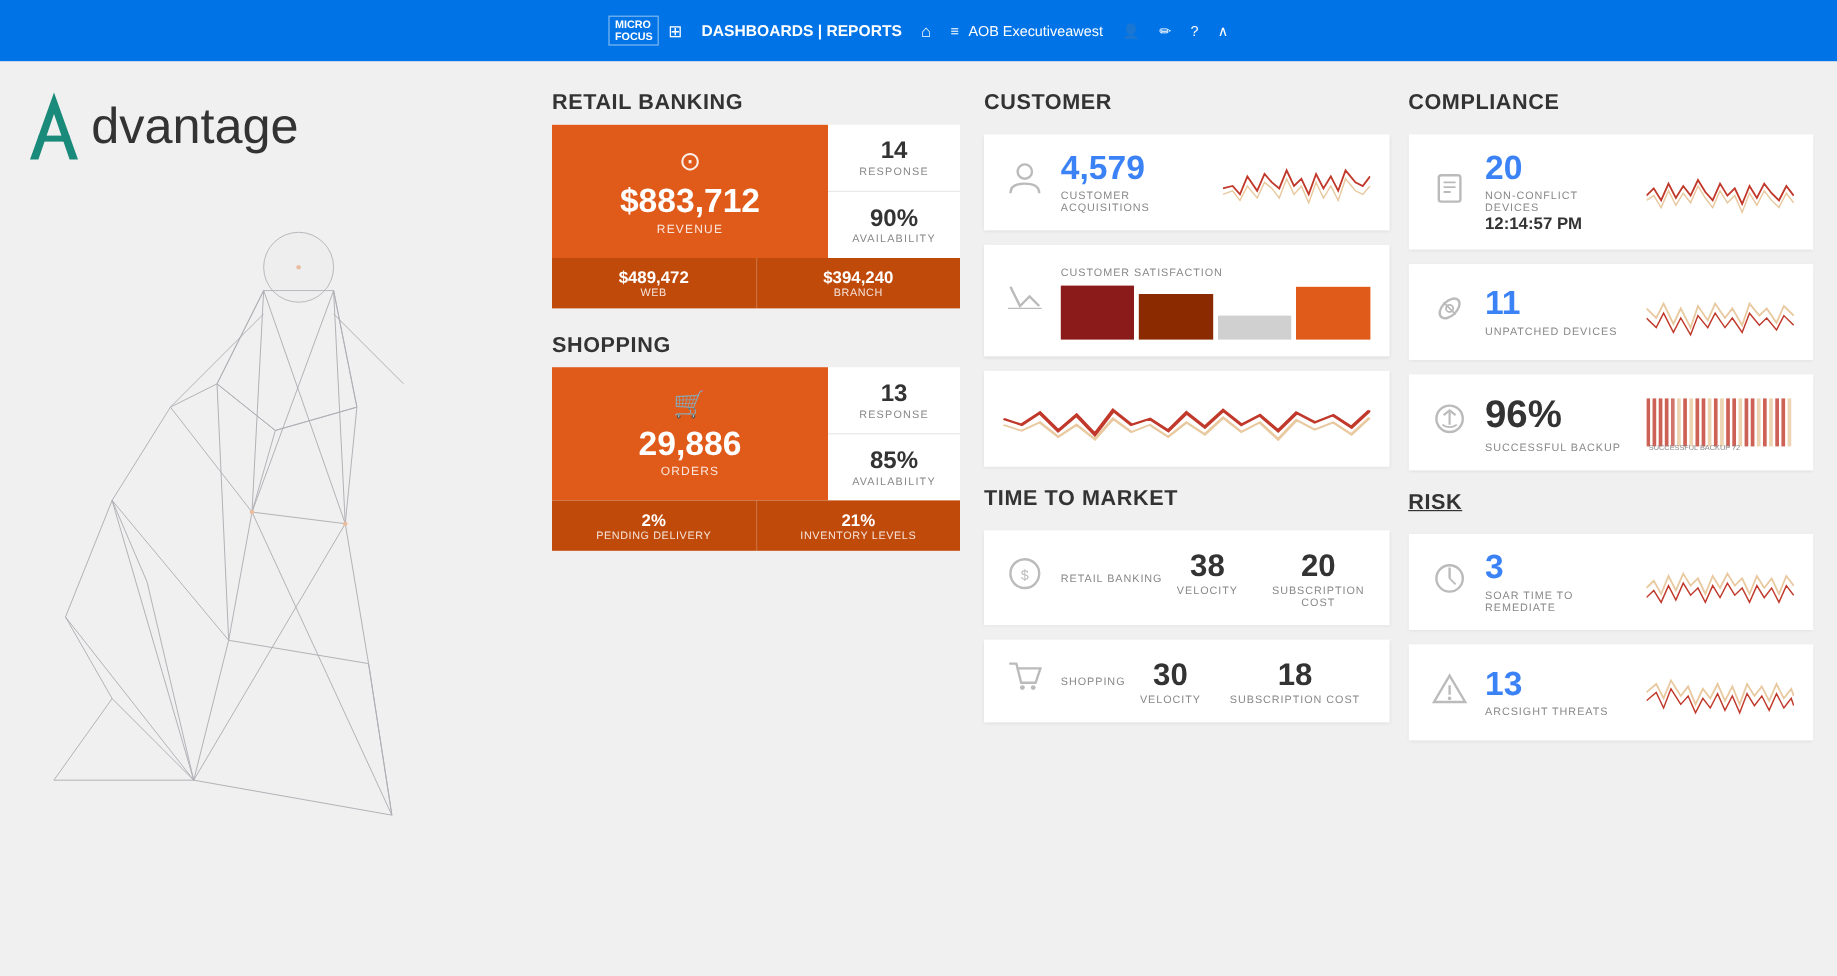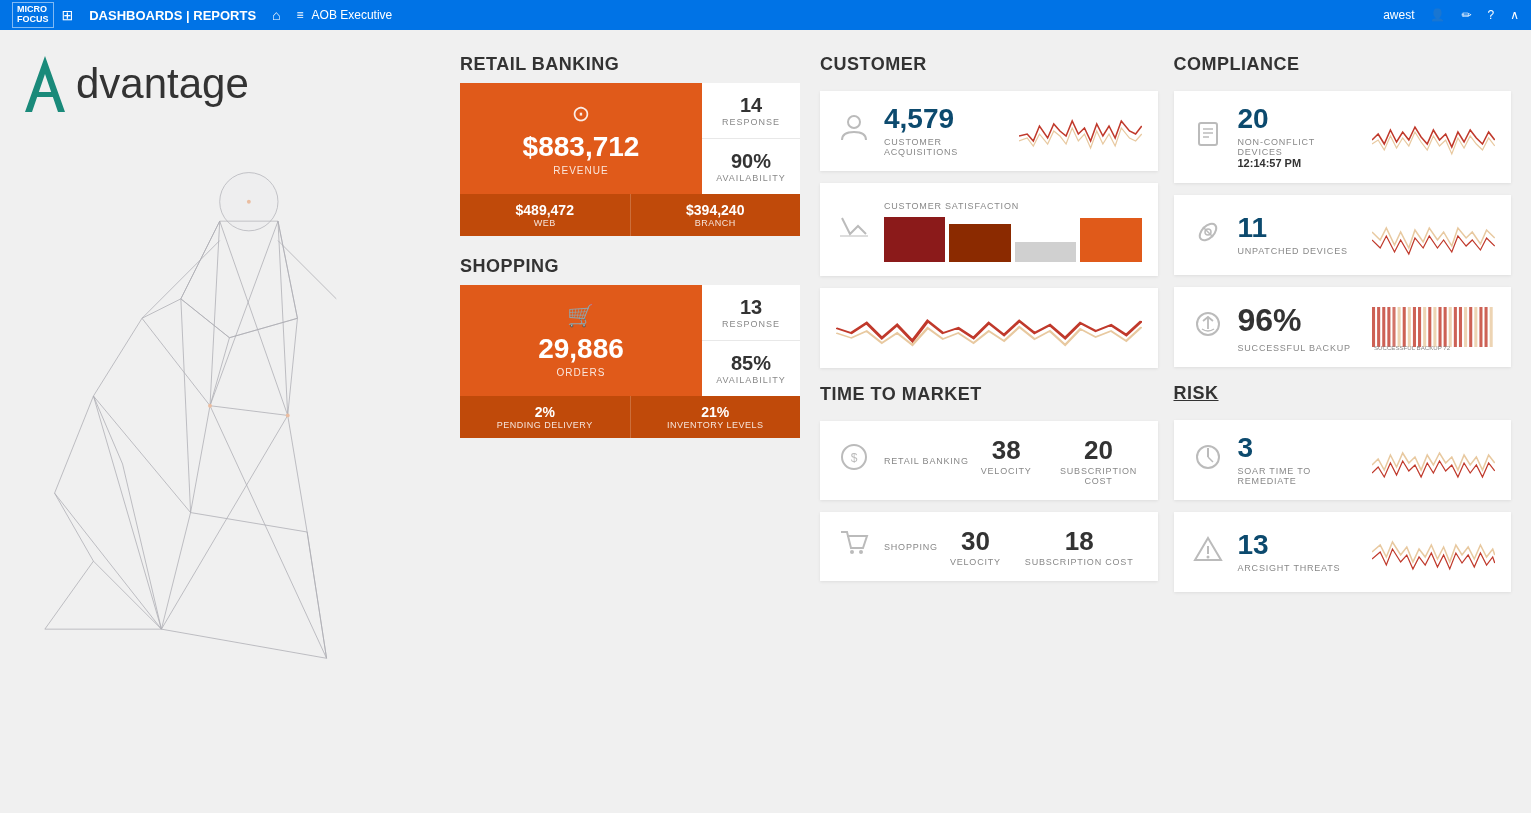--- a/index.html
+++ b/index.html
@@ -1,25 +1,25 @@
 <!DOCTYPE html>
 <html><head>
   <meta charset="utf-8">
   <style>
     * { box-sizing: border-box; margin: 0; padding: 0; }
     body { font-family: Arial, sans-serif; background: #f0f0f0; min-height: 813px; overflow-x: hidden; }
 
     
     .topnav {
       background: #0073e6;
-      height: 30px;
+      height: 51px;
       display: flex;
       align-items: center;
       padding: 0 12px;
-      justify-content: space-between;
+      justify-content: center;
     }
     .topnav-left { display: flex; align-items: center; gap: 16px; }
     .topnav-brand { display: flex; align-items: center; gap: 8px; }
     .topnav-brand-logo { color: #fff; font-size: 11px; font-weight: bold; line-height: 1.1; border: 1px solid rgba(255,255,255,0.5); padding: 2px 4px; }
     .topnav-icon { color: #fff; font-size: 14px; cursor: pointer; }
     .topnav-title { color: #fff; font-size: 13px; font-weight: bold; }
     .topnav-breadcrumb { display: flex; align-items: center; gap: 8px; color: #fff; font-size: 12px; }
     .topnav-right { display: flex; align-items: center; gap: 16px; color: #fff; font-size: 12px; }
 
     
@@ -102,21 +102,21 @@
       opacity: 0.85;
       letter-spacing: 1px;
       margin-top: 2px;
     }
     .banking-main-icon {
       font-size: 22px;
       margin-bottom: 4px;
       opacity: 0.9;
     }
     .banking-side {
-      width: 98px;
+      width: 110px;
       display: flex;
       flex-direction: column;
     }
     .banking-side-item {
       flex: 1;
       display: flex;
       flex-direction: column;
       align-items: center;
       justify-content: center;
       border-bottom: 1px solid #e8e8e8;
@@ -195,21 +195,21 @@
       text-align: center;
     }
     .metric-body {
       display: flex;
       flex-direction: column;
       flex: 1;
     }
     .metric-value {
       font-size: 28px;
       font-weight: bold;
-      color: #0c4a6e;
+      color: #3b82f6;
       line-height: 1;
     }
     .metric-label {
       font-size: 9px;
       color: #888;
       letter-spacing: 0.8px;
       margin-top: 4px;
       text-transform: uppercase;
     }
     .metric-chart {
@@ -259,21 +259,21 @@
     }
     .ttm-label {
       font-size: 9px;
       color: #888;
       letter-spacing: 0.8px;
       text-transform: uppercase;
     }
 
     
     .compliance-time {
-      font-size: 11px;
+      font-size: 14px;
       color: #333;
       font-weight: bold;
     }
 
     
     .metric-value-large {
       font-size: 32px;
       font-weight: bold;
       color: #333;
     }

